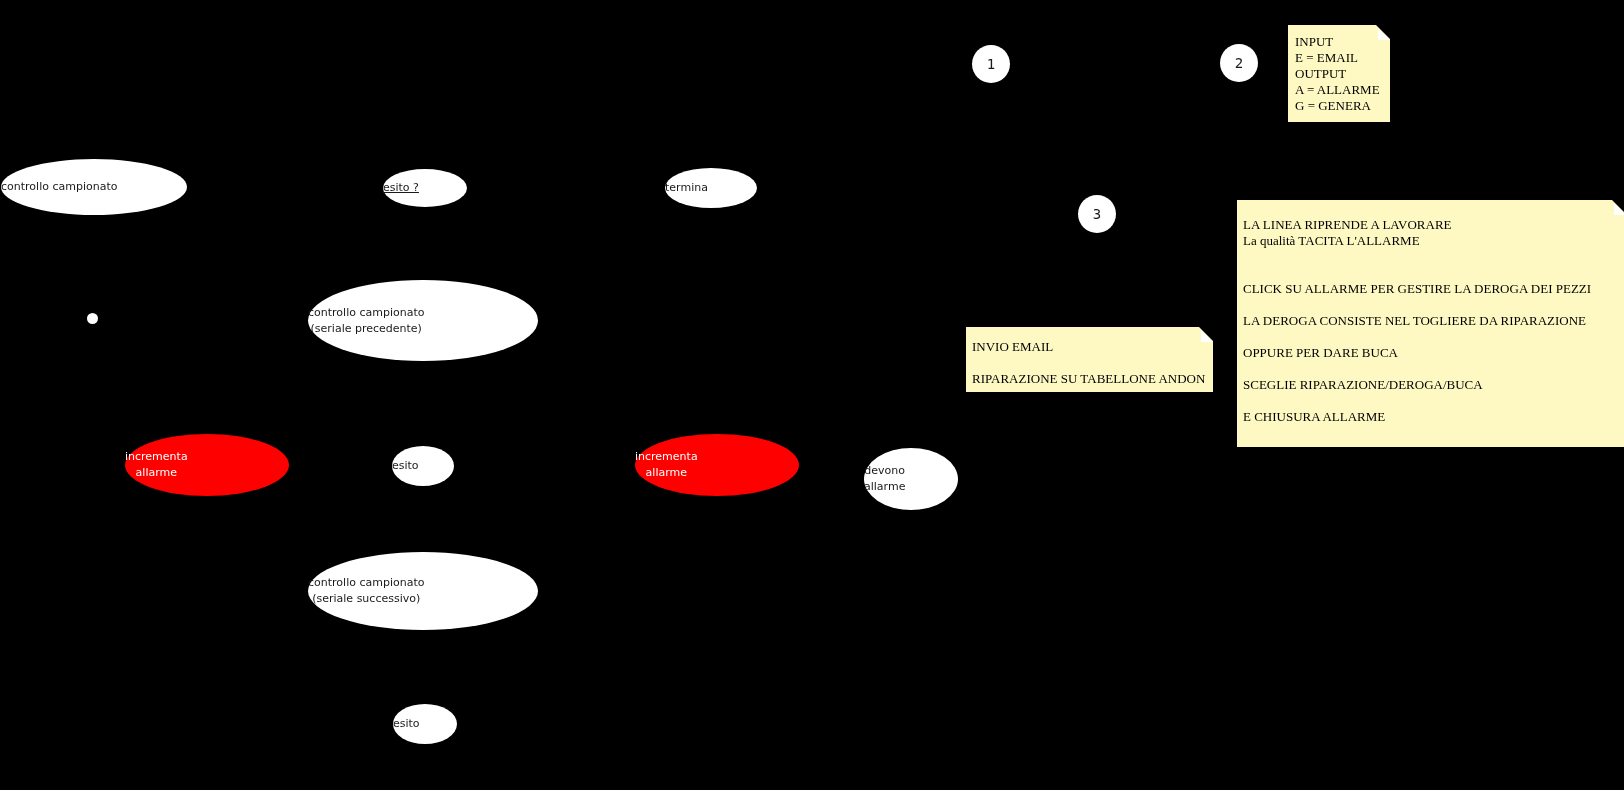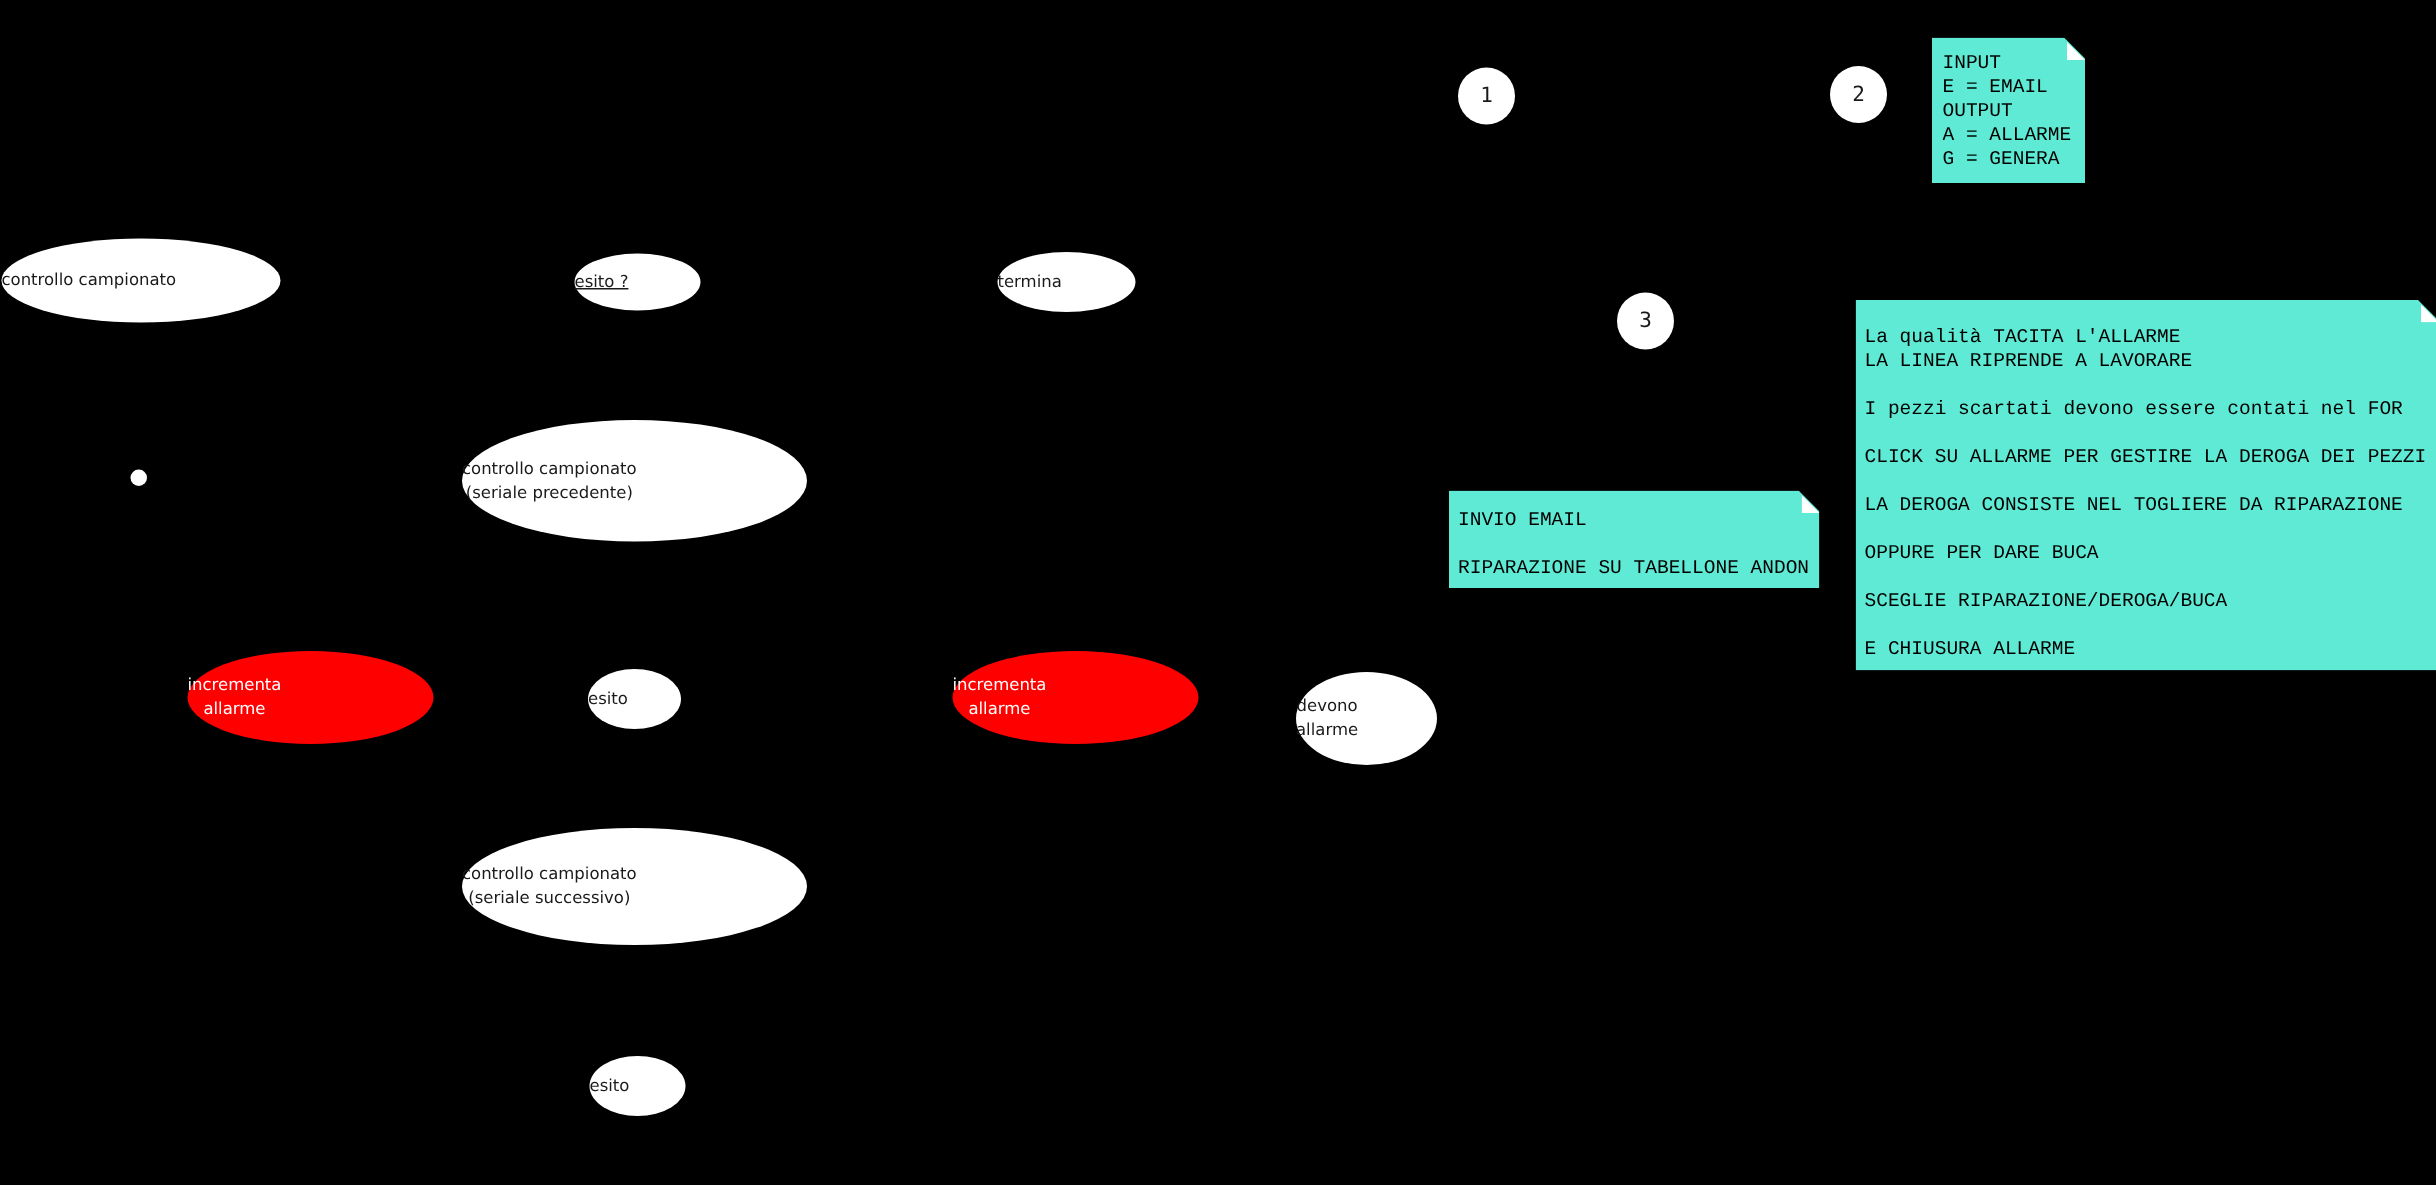--- a/index.html
+++ b/index.html
@@ -23,22 +23,22 @@
     position:absolute;border-radius:50%;background:#fff;
   }
   
   .marker{
     position:absolute;border-radius:50%;background:#fff;color:#1a1a1a;
     display:flex;align-items:center;justify-content:center;
     font-family:"DejaVu Sans Mono",monospace;font-size:14px;
   }
   
   .note{
-    position:absolute;background:#5eead4;color:#000;
-    font-family:Liberation Mono, monospace;font-size:13px;
+    position:absolute;background:#fef9c3;color:#000;
+    font-family:Liberation Serif, serif;font-size:13px;
     clip-path:polygon(0 0,calc(100% - 14px) 0,100% 14px,100% 100%,0 100%);
     box-sizing:border-box;
   }
   .note .fold{
     position:absolute;top:3px;right:0;width:12px;height:12px;
     background:#fff;
     clip-path:polygon(0 0,100% 100%,0 100%);
   }
   .note .ln{
     height:16px;line-height:16px;white-space:pre;overflow:hidden;
@@ -77,24 +77,23 @@
     <div class="fold"></div>
     <div class="ln">INPUT</div>
     <div class="ln">E = EMAIL</div>
     <div class="ln">OUTPUT</div>
     <div class="ln">A = ALLARME</div>
     <div class="ln">G = GENERA</div>
   </div>
 
   <div class="note" style="left:1237px;top:200px;width:389px;height:247px;padding:17px 6px 6px 6px;">
     <div class="fold"></div>
+    <div class="ln">LA LINEA RIPRENDE A LAVORARE</div>
     <div class="ln">La qualità TACITA L'ALLARME</div>
-    <div class="ln">LA LINEA RIPRENDE A LAVORARE</div>
     <div class="ln"></div>
-    <div class="ln">I pezzi scartati devono essere contati nel FOR</div>
     <div class="ln"></div>
     <div class="ln">CLICK SU ALLARME PER GESTIRE LA DEROGA DEI PEZZI</div>
     <div class="ln"></div>
     <div class="ln">LA DEROGA CONSISTE NEL TOGLIERE DA RIPARAZIONE</div>
     <div class="ln"></div>
     <div class="ln">OPPURE PER DARE BUCA</div>
     <div class="ln"></div>
     <div class="ln">SCEGLIE RIPARAZIONE/DEROGA/BUCA</div>
     <div class="ln"></div>
     <div class="ln">E CHIUSURA ALLARME</div>

